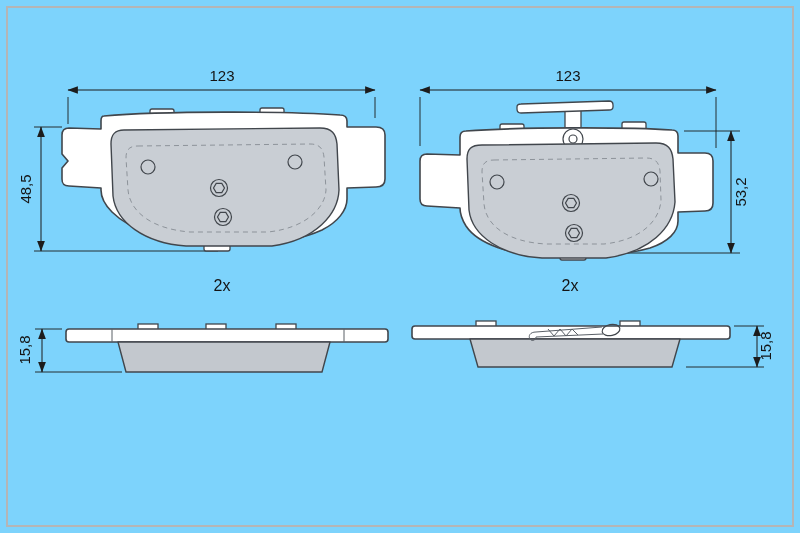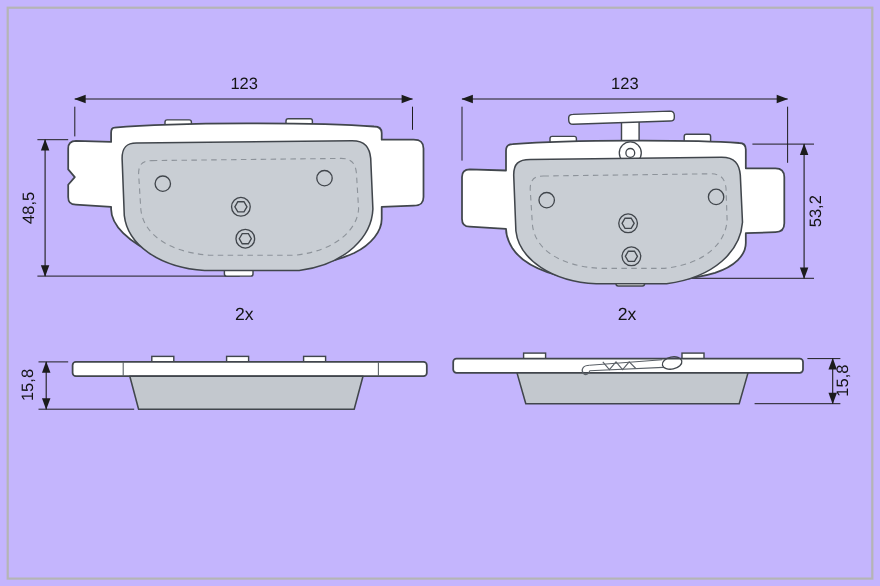--- a/index.html
+++ b/index.html
@@ -1,16 +1,16 @@
 <!DOCTYPE html>
 <html><head>
 <meta charset="utf-8">
 <style>
   html,body{margin:0;padding:0;background:#ffffff;}
-  .frame{width:800px;height:533px;position:relative;background:#c4b5fd;overflow:hidden;}
+  .frame{width:800px;height:533px;position:relative;background:#7dd3fc;overflow:hidden;}
   svg{display:block;}
   .plate{fill:#ffffff;stroke:#41464c;stroke-width:1.6;stroke-linejoin:round;}
   .tab{fill:#ffffff;stroke:#41464c;stroke-width:1.3;}
   .friction{stroke:#41464c;stroke-width:1.4;stroke-linejoin:round;}
   .detail{fill:none;stroke:#41464c;stroke-width:1.2;}
   .detail-thin{fill:none;stroke:#5a6067;stroke-width:1;}
   .dash{fill:none;stroke:#8d939a;stroke-width:1;stroke-dasharray:5 4;}
   .dim{stroke:#1c1c1c;stroke-width:1;fill:none;}
   .ext{stroke:#1c1c1c;stroke-width:0.9;fill:none;}
   .dim-label{font:15px "Liberation Sans","DejaVu Sans",sans-serif;fill:#141414;}

